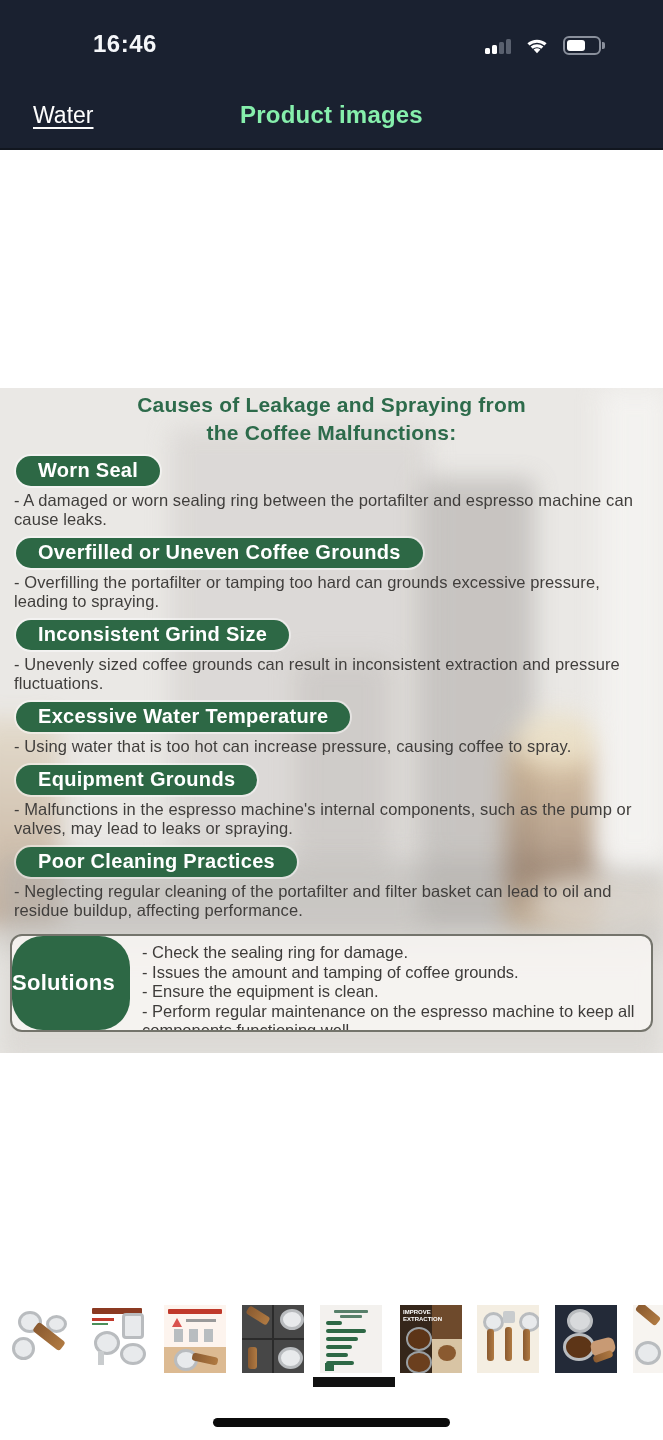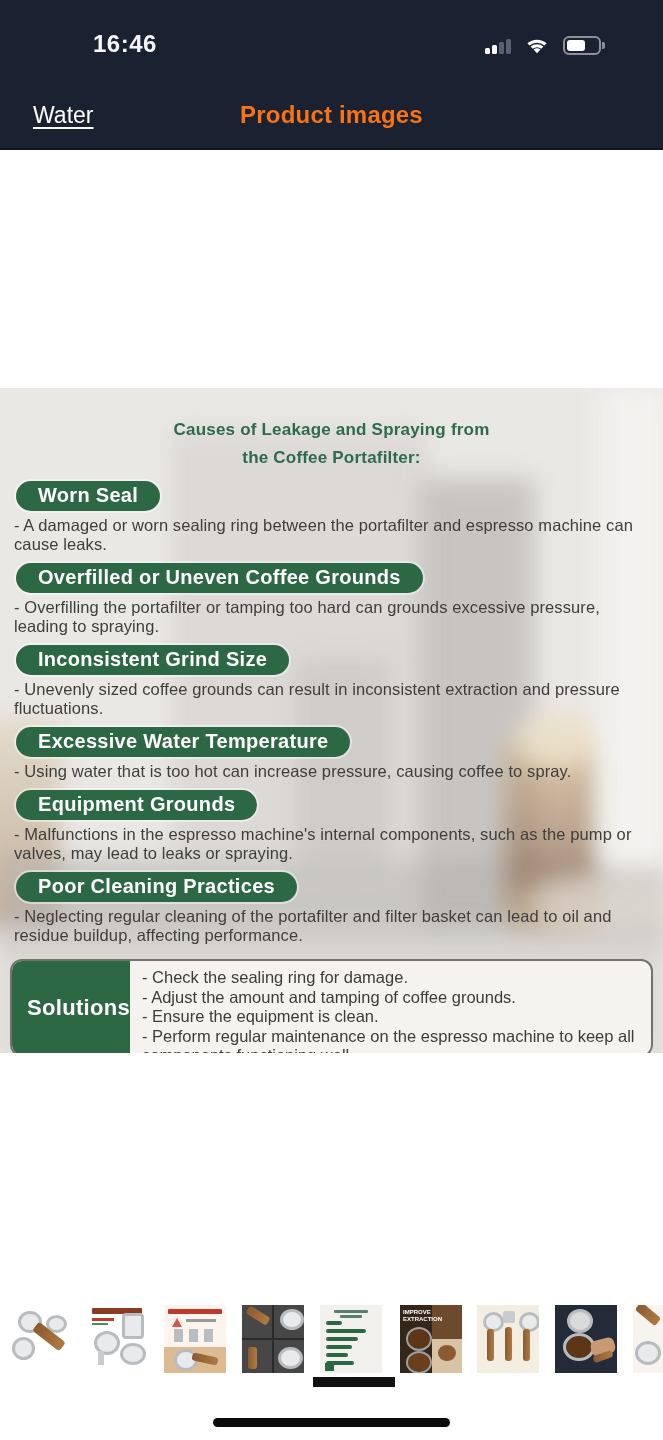--- a/index.html
+++ b/index.html
@@ -31,59 +31,59 @@
   }
   .battery-fill{height:100%;width:62%;background:#ffffff;border-radius:3px;}
   .battery-nub{width:3px;height:7px;background:#8a909c;border-radius:0 2px 2px 0;margin-left:1.5px;}
   .cancel{
     position:absolute;left:33px;top:102px;color:#fefefe;font-size:23px;
     text-decoration:underline;text-underline-offset:4px;cursor:pointer;background:none;border:none;padding:0;
     font-family:"Liberation Sans",sans-serif;
   }
   .nav-title{
     position:absolute;left:0;top:101px;width:663px;text-align:center;
-    color:#f97316;font-size:24px;font-weight:bold;letter-spacing:.2px;
+    color:#86efac;font-size:24px;font-weight:bold;letter-spacing:.2px;
   }
   
   .product-image{
     position:absolute;left:0;top:388px;width:663px;height:665px;
     background:#eae8e5;overflow:hidden;
   }
   .photo-bg{position:absolute;inset:0;opacity:.8;}
   .photo-bg div{position:absolute;filter:blur(12px);}
   .pb-machine{left:170px;top:40px;width:260px;height:430px;background:#d6d3d0;opacity:.85;}
   .pb-column{left:420px;top:90px;width:115px;height:450px;background:#a39f9c;opacity:.6;}
   .pb-steel{left:295px;top:270px;width:95px;height:210px;background:#bbb7b4;opacity:.55;}
   .pb-glass{left:505px;top:355px;width:95px;height:185px;background:linear-gradient(#c99f66,#6e4423 70%,#caa36f);opacity:.6;border-radius:10px;}
   .pb-cream{left:515px;top:325px;width:85px;height:55px;background:#ecdfc0;opacity:.85;border-radius:50%;}
   .pb-leftglass{left:-25px;top:330px;width:85px;height:210px;background:linear-gradient(#d9c8a8,#8a5a2e);opacity:.5;border-radius:10px;}
   .pb-counter{left:0;top:470px;width:663px;height:95px;background:#a7a4a0;opacity:.6;}
   .pb-bottom{left:0;top:545px;width:663px;height:130px;background:#d2cfca;opacity:.7;}
   .pb-plate{left:530px;top:485px;width:150px;height:60px;background:#ddd6cc;opacity:.7;border-radius:50%;}
   .pb-rightband{left:600px;top:0;width:70px;height:480px;background:#f7f6f4;opacity:.9;}
   .ig-content{position:relative;z-index:1;height:100%;}
   .ig-title{
-    padding-top:28px;text-align:center;font-size:17px;line-height:28px;
+    padding-top:3px;text-align:center;font-size:21px;line-height:28px;
     font-weight:bold;color:#2d6b4b;letter-spacing:.2px;
   }
   .pill{
     display:inline-block;margin:9px 0 0 16px;padding:3px 22px 4px 22px;
     background:#2d6845;color:#ffffff;font-size:20px;font-weight:bold;
     border-radius:16px;letter-spacing:.3px;box-shadow:0 0 0 2px rgba(255,255,255,.45);
   }
   .sec-body{
     margin:5px 14px 0 14px;color:#403e3c;font-size:16.5px;line-height:19px;letter-spacing:.1px;
   }
   .solutions{
     display:flex;margin:14px 10px 0 10px;height:98px;
     border:2px solid #74746c;border-radius:12px;overflow:hidden;
     background:rgba(250,248,245,.82);box-sizing:border-box;
   }
   .sol-left{
-    width:118px;flex:0 0 118px;background:#2d6845;display:flex;align-items:center;justify-content:flex-end;
+    width:118px;flex:0 0 118px;background:#2d6845;display:flex;align-items:center;justify-content:flex-start;border-radius:31px;
   }
   .sol-label{color:#ffffff;font-size:22px;font-weight:bold;letter-spacing:.3px;}
   .sol-right{flex:1;padding:7px 8px 6px 12px;}
   .sol-item{color:#3e3c3a;font-size:16.5px;line-height:19.5px;}
   
   .thumb{
     position:absolute;top:1305px;width:62px;height:68px;overflow:hidden;cursor:pointer;background:#fff;
   }
   .thumb div{position:absolute;}
   
@@ -134,21 +134,21 @@
       <div class="pb-counter"></div>
       <div class="pb-bottom"></div>
     <div class="pb-glass"></div>
       <div class="pb-cream"></div>
       <div class="pb-plate"></div>
     <div class="pb-rightband"></div>
   </div>
   <div class="ig-content">
     <div class="ig-title">
       <span>Causes of Leakage and Spraying from</span><br>
-      <span>the Coffee Portafilter:</span>
+      <span>the Coffee Malfunctions:</span>
     </div>
 
     <div>
       <div><span class="pill">Worn Seal</span></div>
       <div class="sec-body">- A damaged or worn sealing ring between the portafilter and espresso machine can cause leaks.</div>
     </div>
     <div>
       <div><span class="pill">Overfilled or Uneven Coffee Grounds</span></div>
       <div class="sec-body">- Overfilling the portafilter or tamping too hard can grounds excessive pressure, leading to spraying.</div>
     </div>
@@ -168,21 +168,21 @@
       <div><span class="pill">Poor Cleaning Practices</span></div>
       <div class="sec-body">- Neglecting regular cleaning of the portafilter and filter basket can lead to oil and residue buildup, affecting performance.</div>
     </div>
 
     <div class="solutions">
       <div class="sol-left">
         <span class="sol-label">Solutions</span>
       </div>
       <div class="sol-right">
         <div class="sol-item">- Check the sealing ring for damage.</div>
-        <div class="sol-item">- Adjust the amount and tamping of coffee grounds.</div>
+        <div class="sol-item">- Issues the amount and tamping of coffee grounds.</div>
         <div class="sol-item">- Ensure the equipment is clean.</div>
         <div class="sol-item">- Perform regular maintenance on the espresso machine to keep all components functioning well.</div>
       </div>
     </div>
   </div>
 </div>
 
 <div class="thumb" style="left:8px;" title="Portafilter with wooden handle and two filter baskets on white">
   <div class="ring" style="left:10px;top:6px;width:18px;height:16px;"></div>
   <div class="ring" style="left:38px;top:10px;width:15px;height:12px;"></div>

